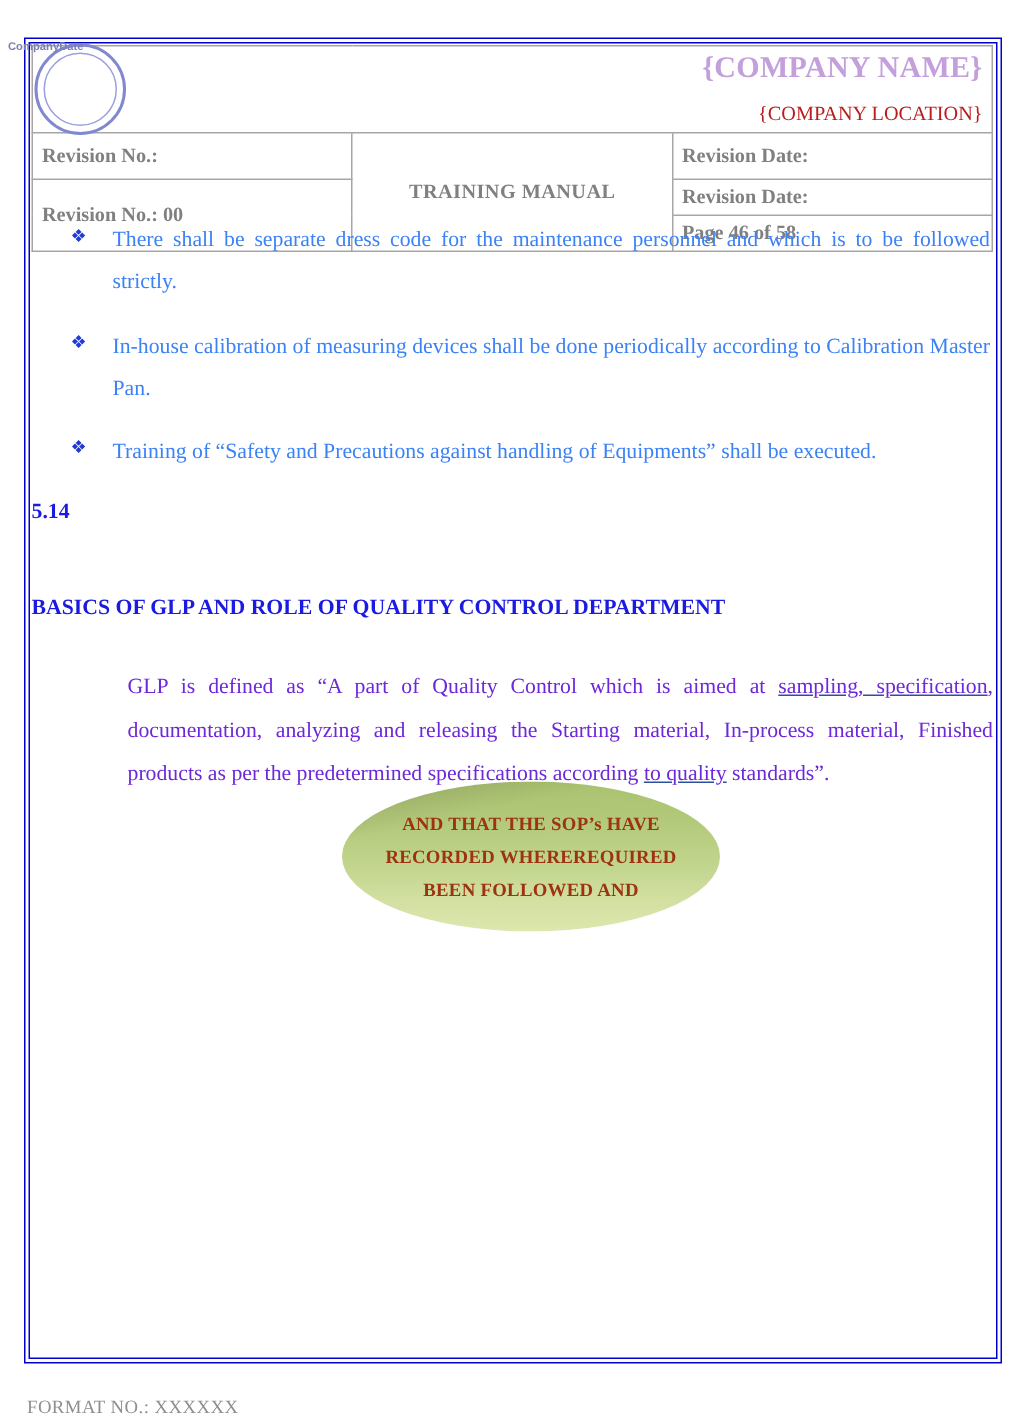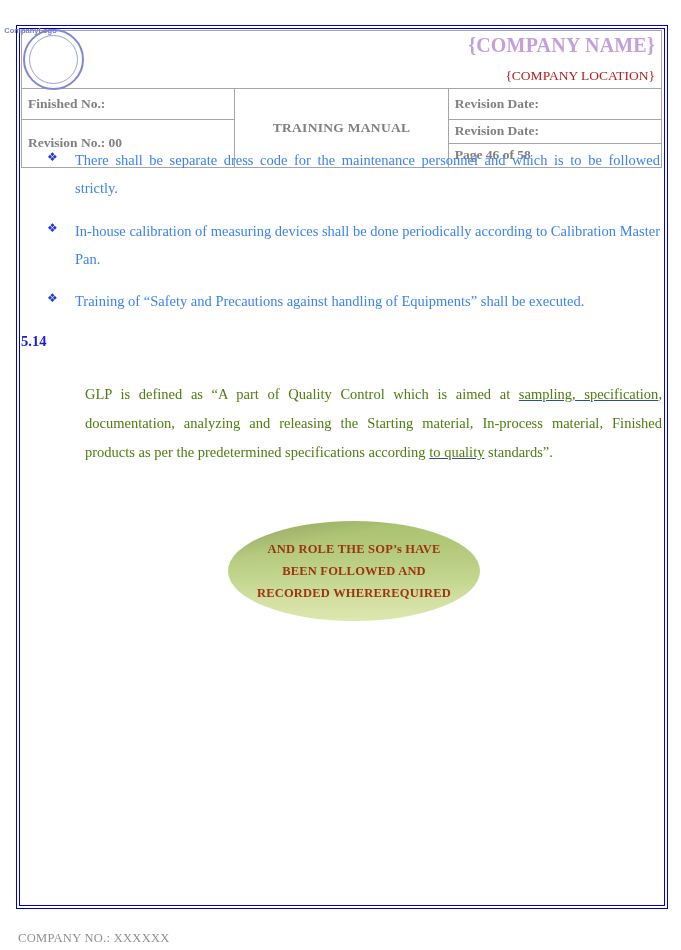--- a/index.html
+++ b/index.html
@@ -154,20 +154,21 @@
     padding-right: 2px;
     margin-left: 16px;
   }
 
   h2.section-heading {
     margin: 18px 0 0 0;
     font-size: 14.5px;
     font-weight: bold;
     color: #1a1ae0;
     display: flex;
+    flex-direction: column;
   }
   h2.section-heading .num { width: 64px; flex: 0 0 64px; }
 
   h3.subsection-heading {
     margin: 26px 0 0 0;
     font-size: 14.5px;
     font-weight: bold;
     display: flex;
     color: #000000;
   }
@@ -176,21 +177,21 @@
     flex: 0 0 64px;
     color: #1a1ae0;
   }
 
   #glp-paragraph {
     margin: 30px 0 0 64px;
     width: 577px;
     text-align: justify;
     font-size: 14.5px;
     line-height: 2.0;
-    color: #4d7c0f;
+    color: #6d28d9;
   }
   .spellcheck {
     text-decoration: underline;
     text-decoration-color: #2e4fa0;
   }
 
   
   #callout-ellipse {
     position: absolute;
     left: 228px;
@@ -230,38 +231,38 @@
 
 <table id="header-table">
   <tbody>
       <tr>
     <td colspan="3" class="hdr-title-cell">
       <div class="company-name">{COMPANY NAME}</div>
       <div class="company-location">{COMPANY LOCATION}</div>
     </td>
   </tr>
   <tr>
-    <td style="width:235px;height:24px;" class="cell-bold">Finished No.:</td>
+    <td style="width:235px;height:24px;" class="cell-bold">Revision No.:</td>
     <td rowspan="3" style="width:203px;" class="manual-cell">TRAINING MANUAL</td>
     <td style="width:201px;height:24px;" class="cell-bold">Revision Date:</td>
   </tr>
   <tr>
     <td rowspan="2" class="cell-bold">Revision No.: 00</td>
     <td style="height:17px;" class="cell-bold">Revision Date:</td>
   </tr>
   <tr>
     <td style="height:17px;margin-left:28px;" class="cell-bold">Page 46 of 58</td>
   </tr>
 </tbody>
   </table>
 
 <div id="logo"></div>
 <div id="logo-text">
   <span>Company</span>
-  <span>Logo</span>
+  <span>Date</span>
 </div>
 
 <div id="content">
 
   <div class="bullet-item">
     <span class="bullet-glyph">❖</span>
     <span class="bullet-text">There shall be separate dress code for the maintenance personnel and which is to be followed strictly.</span>
   </div>
 
   <div class="bullet-item">
@@ -269,26 +270,27 @@
     <span class="bullet-text">In-house calibration of measuring devices shall be done periodically according to Calibration Master Pan.</span>
   </div>
 
   <div class="bullet-item">
     <span class="bullet-glyph">❖</span>
     <span class="bullet-text">Training of “Safety and Precautions against handling of Equipments” shall be executed.</span>
   </div>
 
   <h2 class="section-heading">
     <span class="num">5.14</span>
+    <span>BASICS OF GLP AND ROLE OF QUALITY CONTROL DEPARTMENT</span>
   </h2>
 
 
   <p id="glp-paragraph"><span>GLP is defined as “A part of Quality Control which is aimed at </span><span class="spellcheck">sampling,    specification</span><span>, documentation, analyzing and releasing the Starting material, In-process material, Finished products as per the predetermined specifications according </span><span class="spellcheck">to  quality</span><span> standards”.</span></p>
 
 </div>
 
 <div id="callout-ellipse">
-  <div>AND ROLE THE SOP’s HAVE</div>
+  <div>AND THAT THE SOP’s HAVE</div>
+  <div>RECORDED WHEREREQUIRED</div>
   <div>BEEN FOLLOWED AND</div>
-  <div>RECORDED WHEREREQUIRED</div>
 </div>
 
-<div id="footer">COMPANY NO.: XXXXXX</div>
+<div id="footer">FORMAT NO.: XXXXXX</div>
 
 </body></html>

